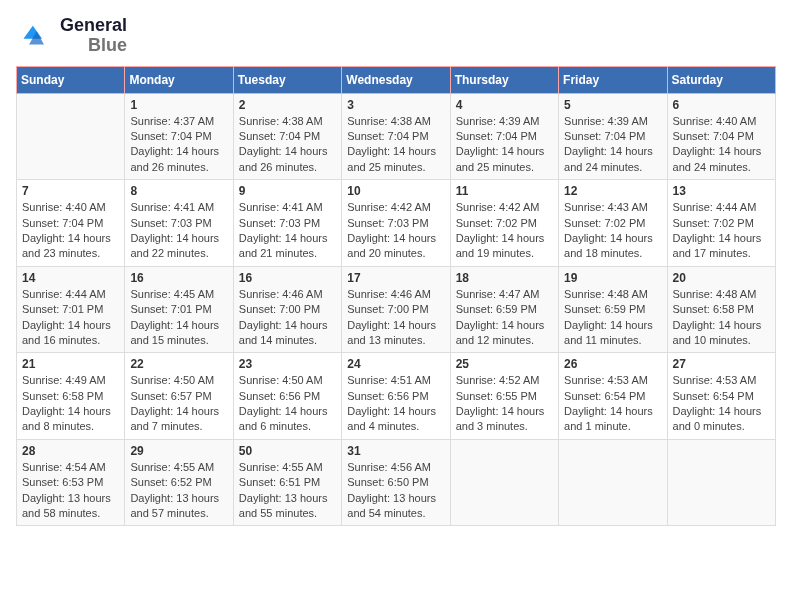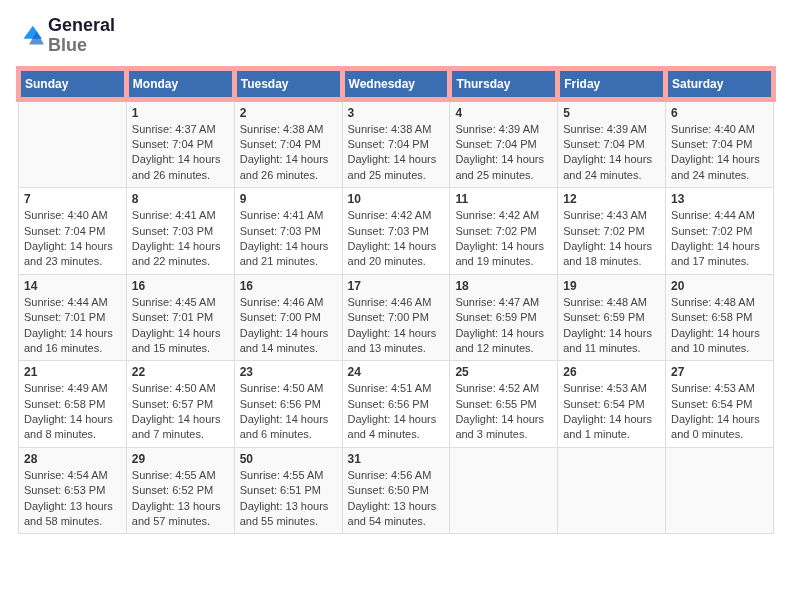--- a/index.html
+++ b/index.html
@@ -12,21 +12,22 @@
     }
     .header-area {
       display: flex;
       justify-content: space-between;
       align-items: flex-start;
       margin-bottom: 10px;
     }
     .logo {
       display: flex;
       align-items: center;
-      gap: 4px;
+      gap: 16px;
+      text-align: right;
     }
     .logo-text {
       font-size: 18px;
       font-weight: bold;
       color: #1a1a2e;
       line-height: 1.1;
     }
     .logo-text span {
       color: #737373;
     }
@@ -52,21 +53,21 @@
       border-collapse: collapse;
       font-size: 11px;
     }
     thead tr th {
       background-color: #3b6db3;
       color: #fff;
       padding: 6px 4px;
       text-align: left;
       font-size: 12px;
       font-weight: bold;
-      border: 5px solid #fca5a5;
+      border: 1px solid #fca5a5;
     }
     tbody tr td {
       border: 1px solid #ddd;
       padding: 4px 5px;
       vertical-align: top;
       height: 78px;
       width: calc(100%/7);
       background: #fff;
     }
     tbody tr:nth-child(odd) td {

